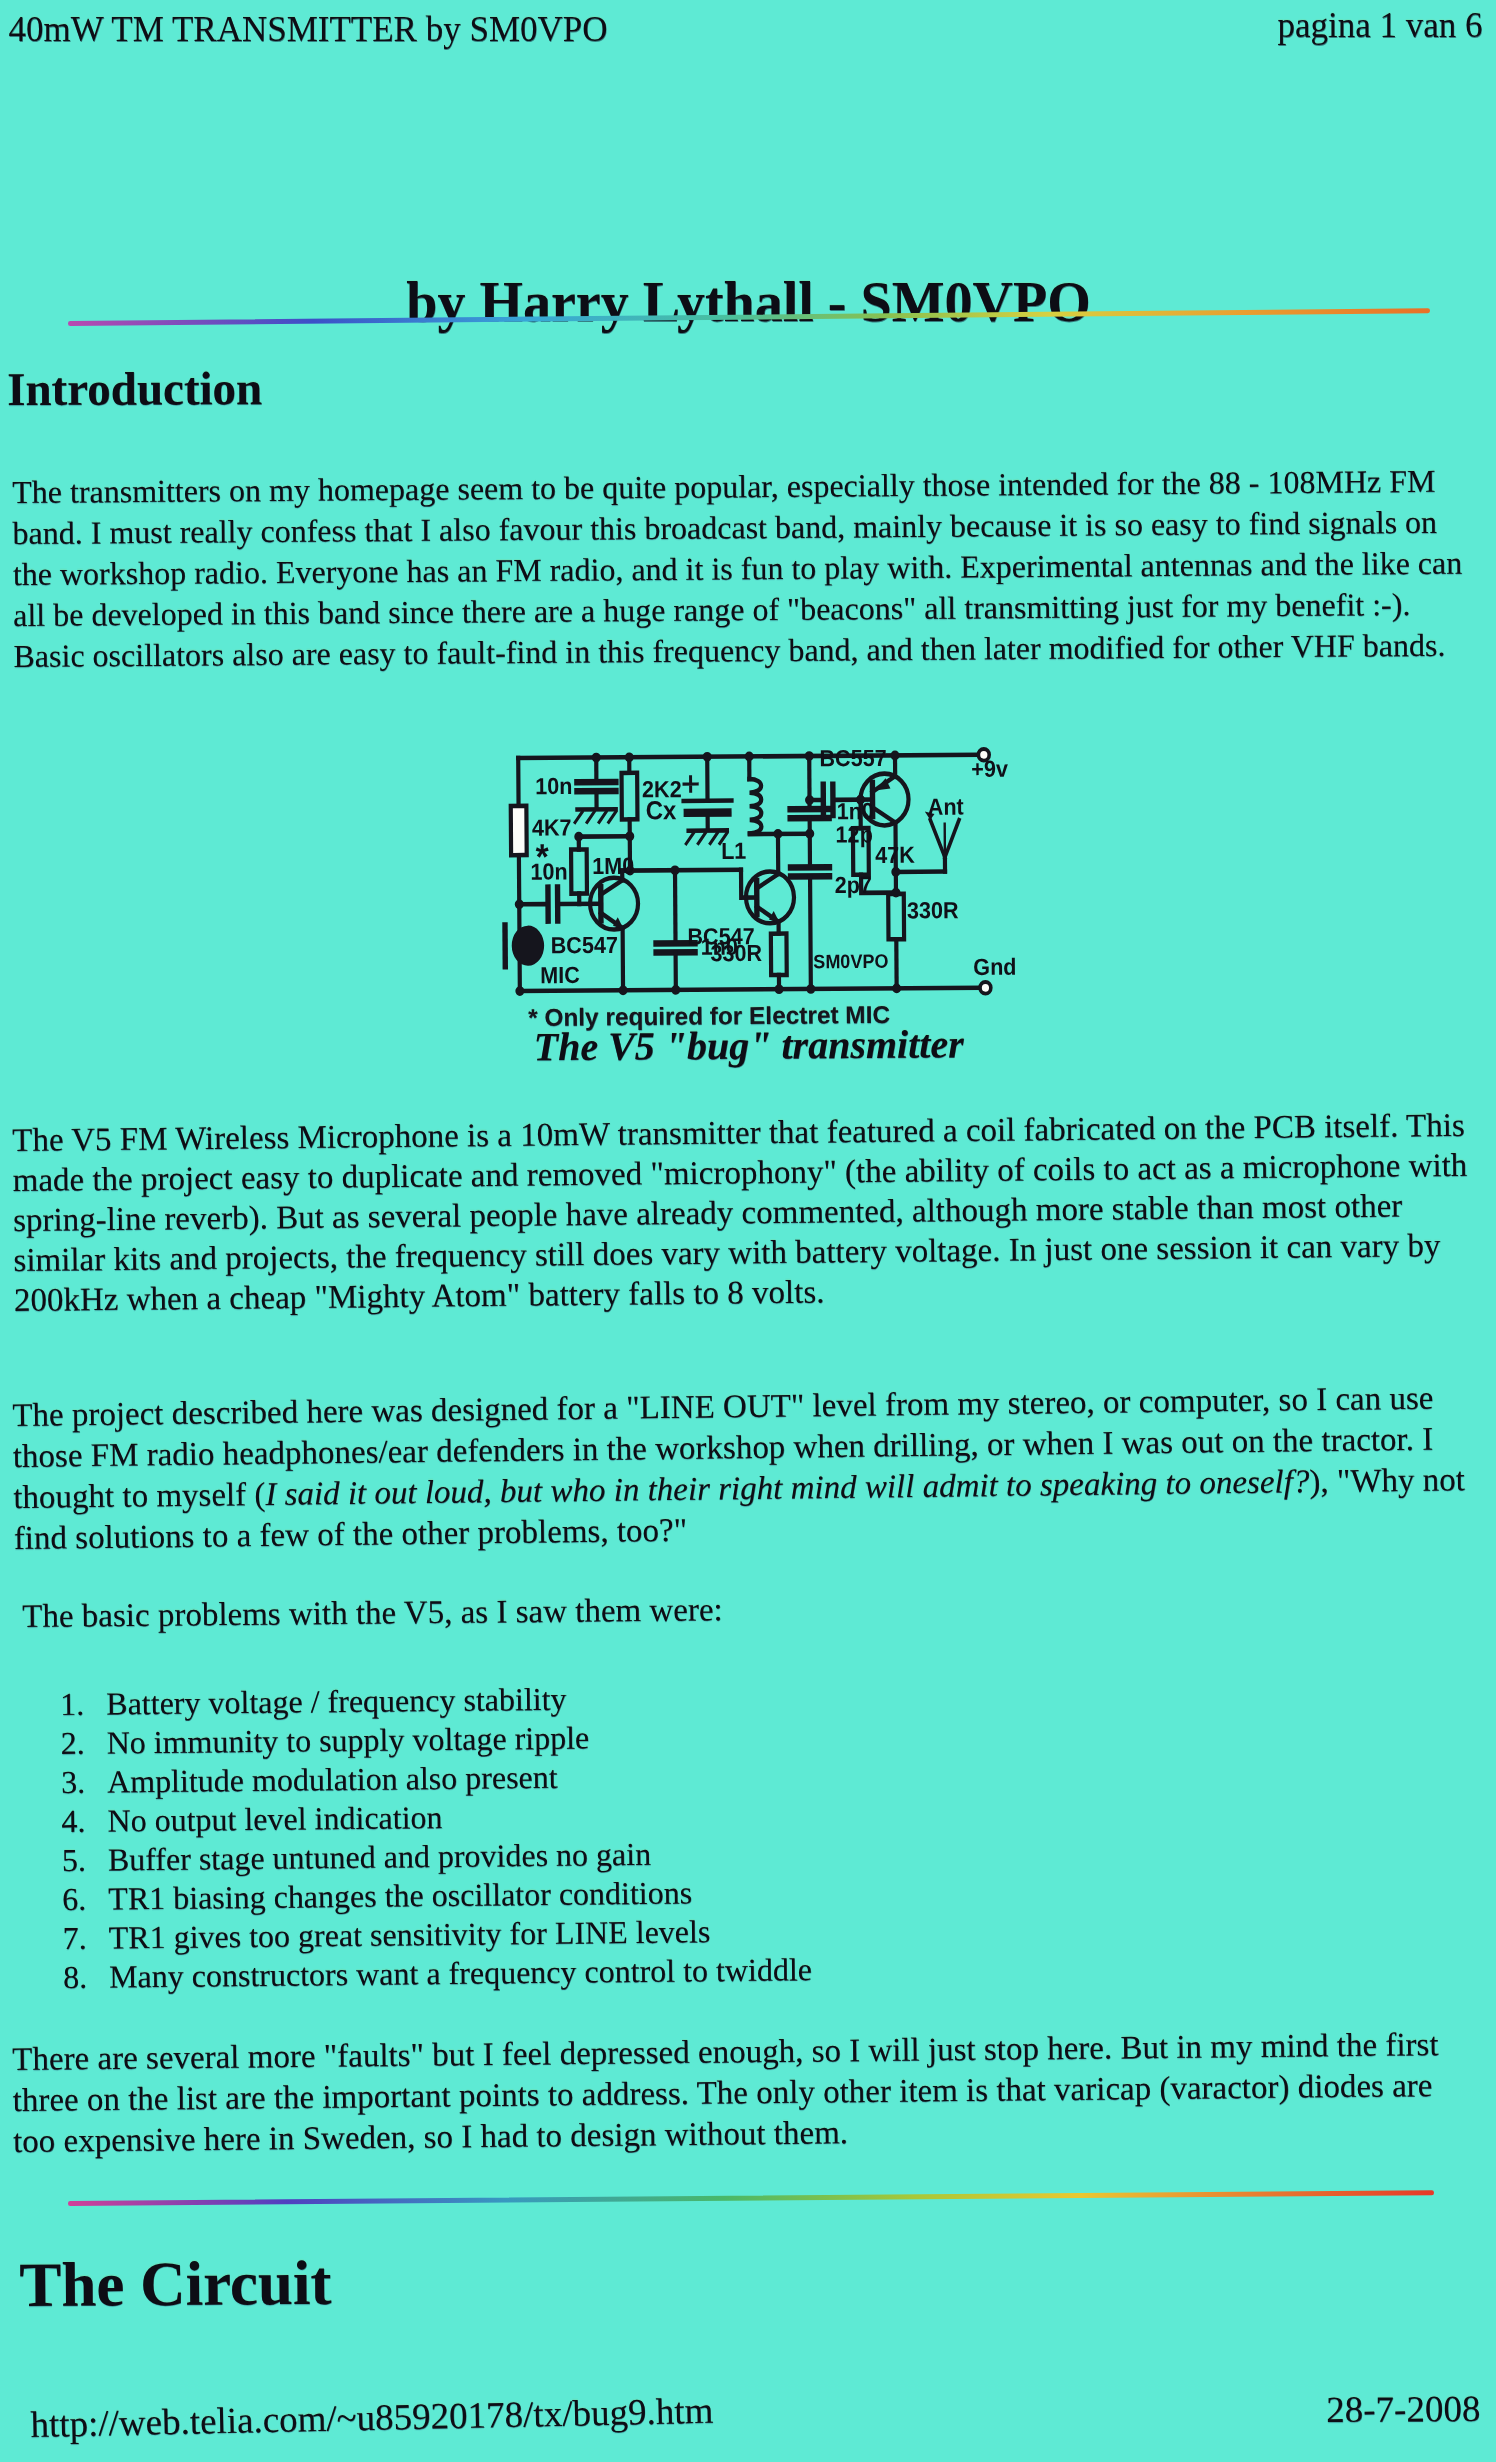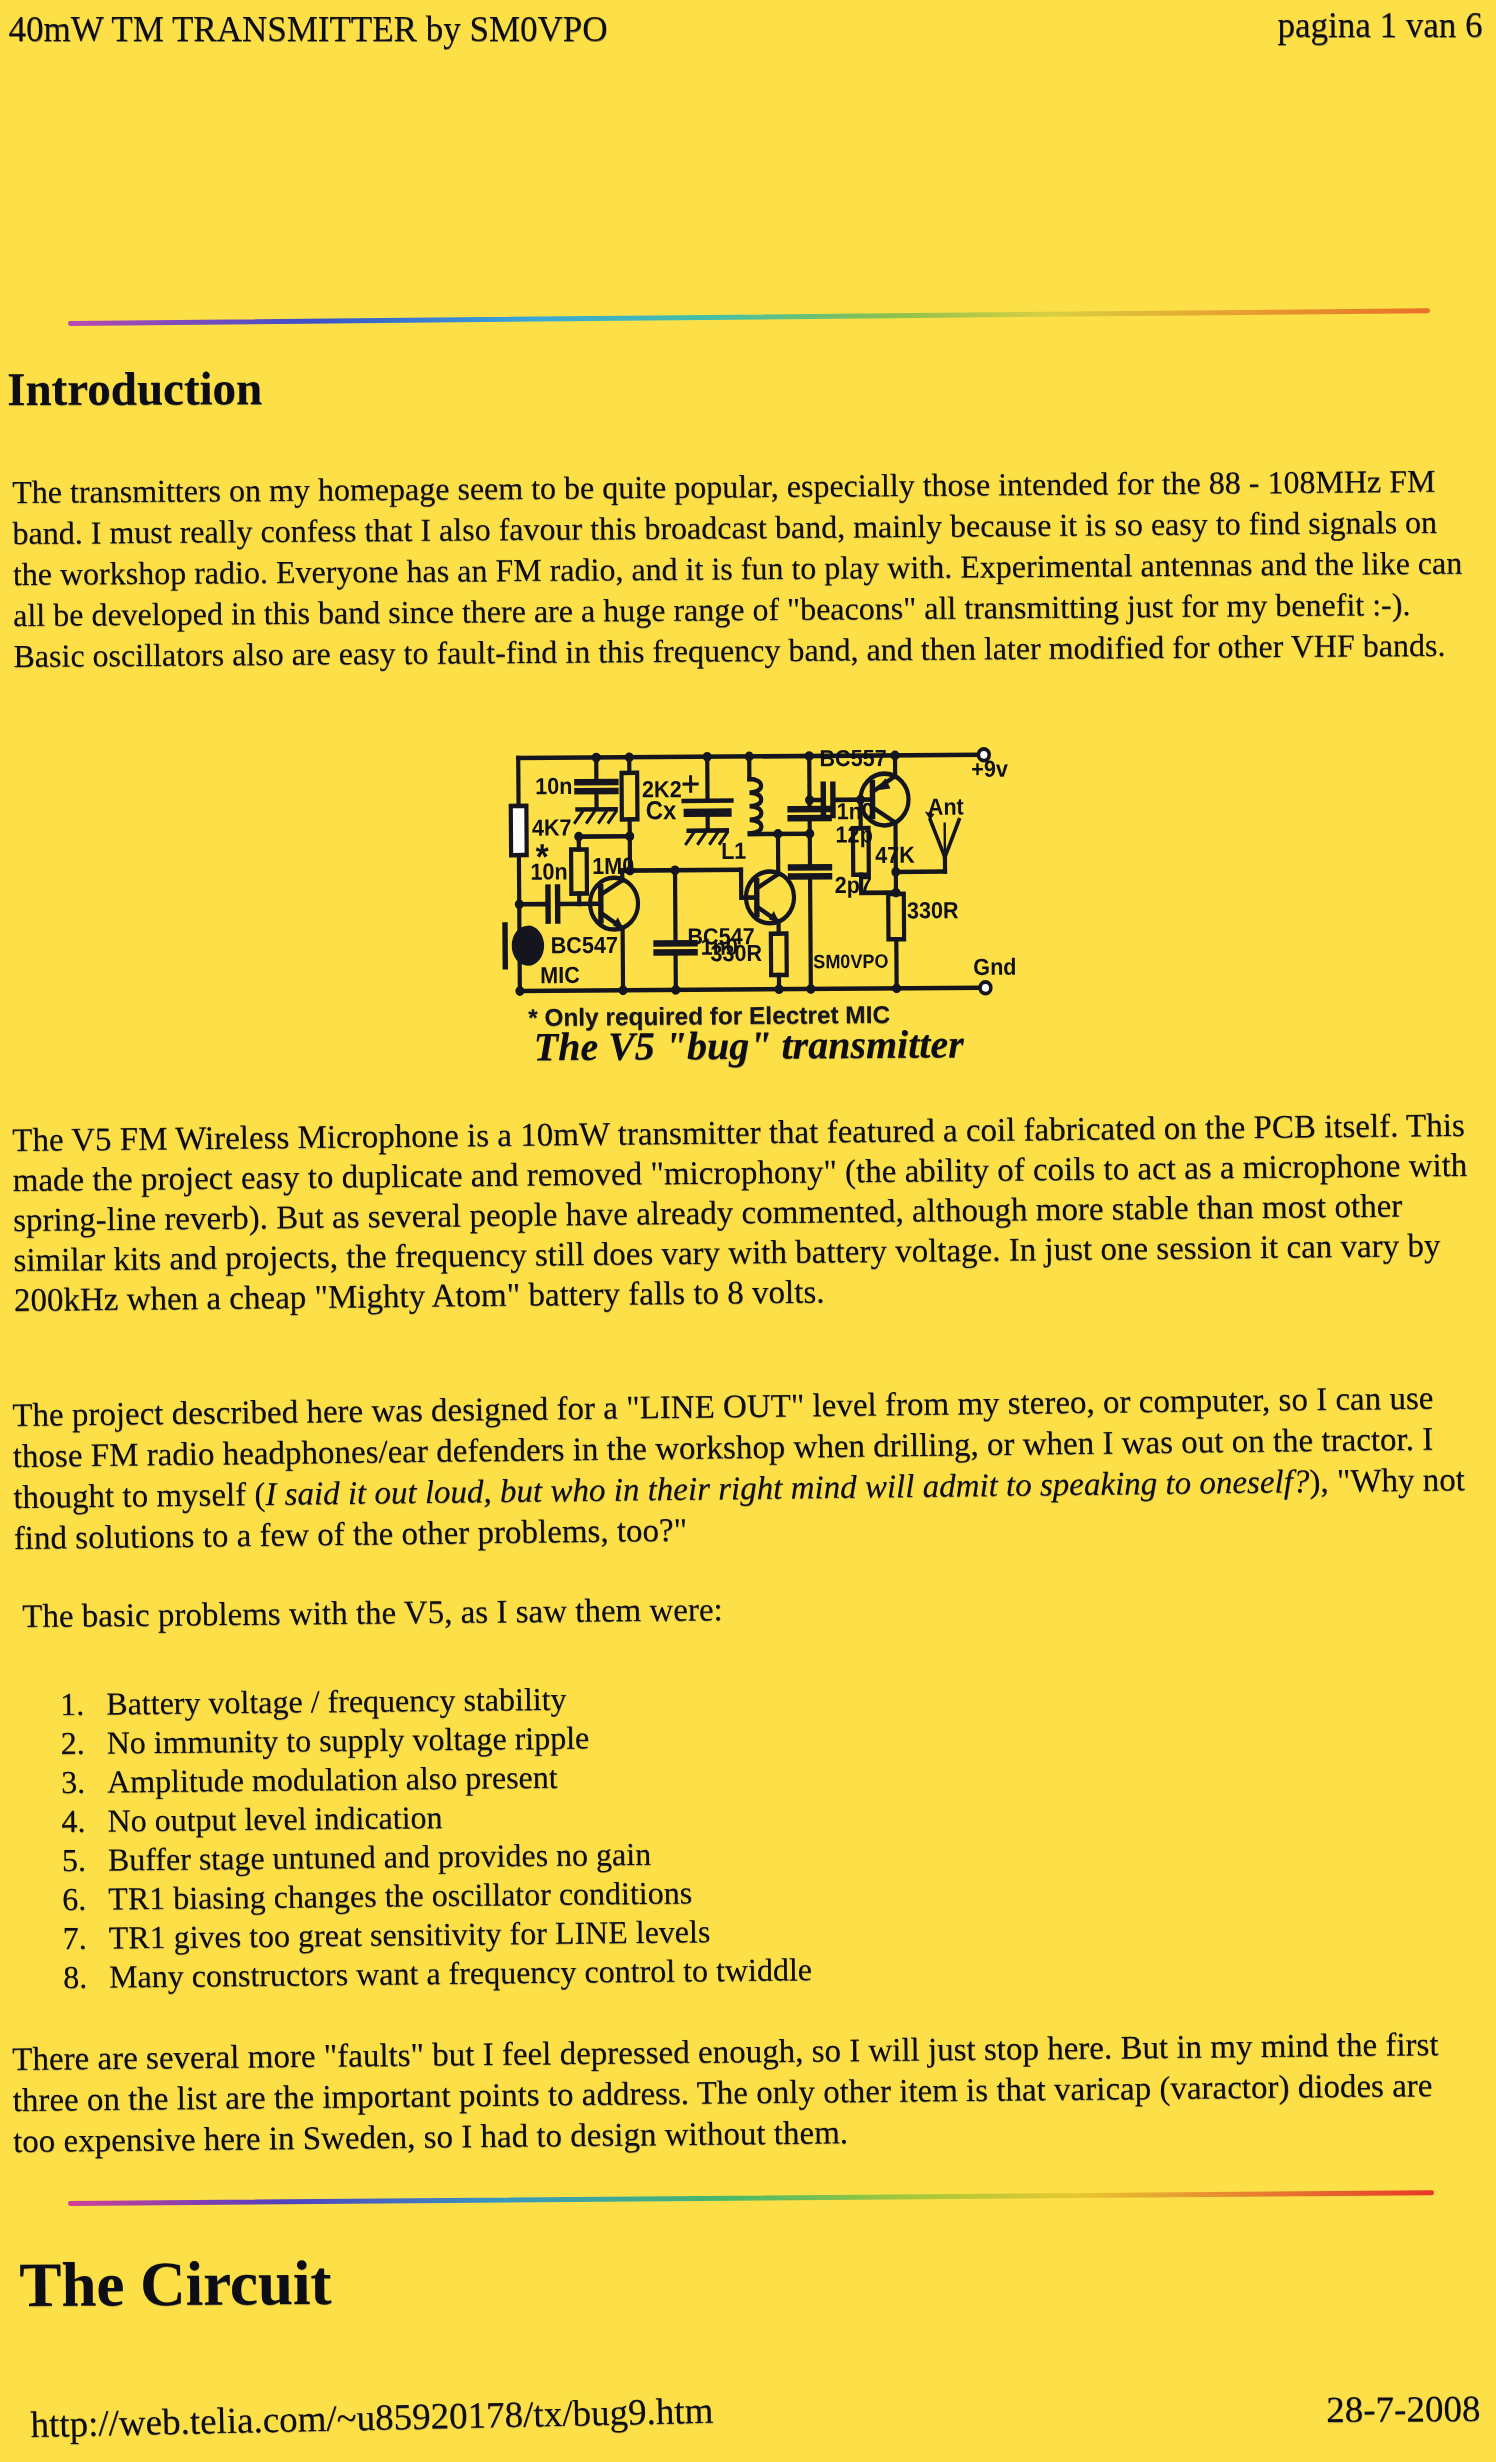--- a/index.html
+++ b/index.html
@@ -1,19 +1,19 @@
 <!DOCTYPE html>
 <html style="font-size:11.5px"><head>
 <meta charset="utf-8">
 <style>
   html,body{margin:0;padding:0;background:#e8e8e8;}
   .page{
     position:relative;
     width:1497px;height:2462px;
-    background:#fde047;
+    background:#5eead4;
     overflow:hidden;
     font-family:"Liberation Serif", serif;
     color:#0d0d15;
   }
   .abs{position:absolute;transform-origin:0 0;}
   .ink{
     color:#0d0d15;
     text-shadow:0.4px 0.5px 0 rgba(15,15,35,0.45), 0 -1.1px 0 rgba(190,170,20,0.10), 0 1.4px 0 rgba(10,10,110,0.08);
   }
   .hdr{font-size:35px;}
@@ -44,20 +44,21 @@
   i{font-style:italic;}
 </style>
 </head>
 <body>
 
 <div class="page">
 
   <div class="abs ink hdr" style="left:8.6px;top:10px;">40mW TM TRANSMITTER by SM0VPO</div>
   <div class="abs ink hdr" style="right:14.4px;top:5.8px;left:auto;">pagina 1 van 6</div>
 
+  <div class="abs ink byline" style="left:0;top:270px;">by Harry Lythall - SM0VPO</div>
 
   <div class="abs rule rule-top" style="left:68px;top:321px;width:1362px;transform:rotate(-0.54deg);"></div>
 
   <div class="abs ink h2" style="left:7.2px;top:362px;transform:rotate(-0.2deg);">Introduction</div>
 
   <div class="abs ink para p1" style="left:11.5px;top:472px;transform:rotate(-0.45deg);">The transmitters on my homepage seem to be quite popular, especially those intended for the 88 - 108MHz FM band. I must really confess that I also favour this broadcast band, mainly because it is so easy to find signals on the workshop radio. Everyone has an FM radio, and it is fun to play with. Experimental antennas and the like can all be developed in this band since there are a huge range of "beacons" all transmitting just for my benefit :-). Basic oscillators also are easy to fault-find in this frequency band, and then later modified for other VHF bands.</div>
 
   <div class="abs schematic-box" style="left:476px;top:726px;width:561px;height:288px;transform:rotate(-0.4deg);">
     <svg width="561" height="288" viewBox="0 0 935 445" preserveAspectRatio="none">
       <g stroke="#15151d" stroke-width="7" fill="none" stroke-linecap="square">

